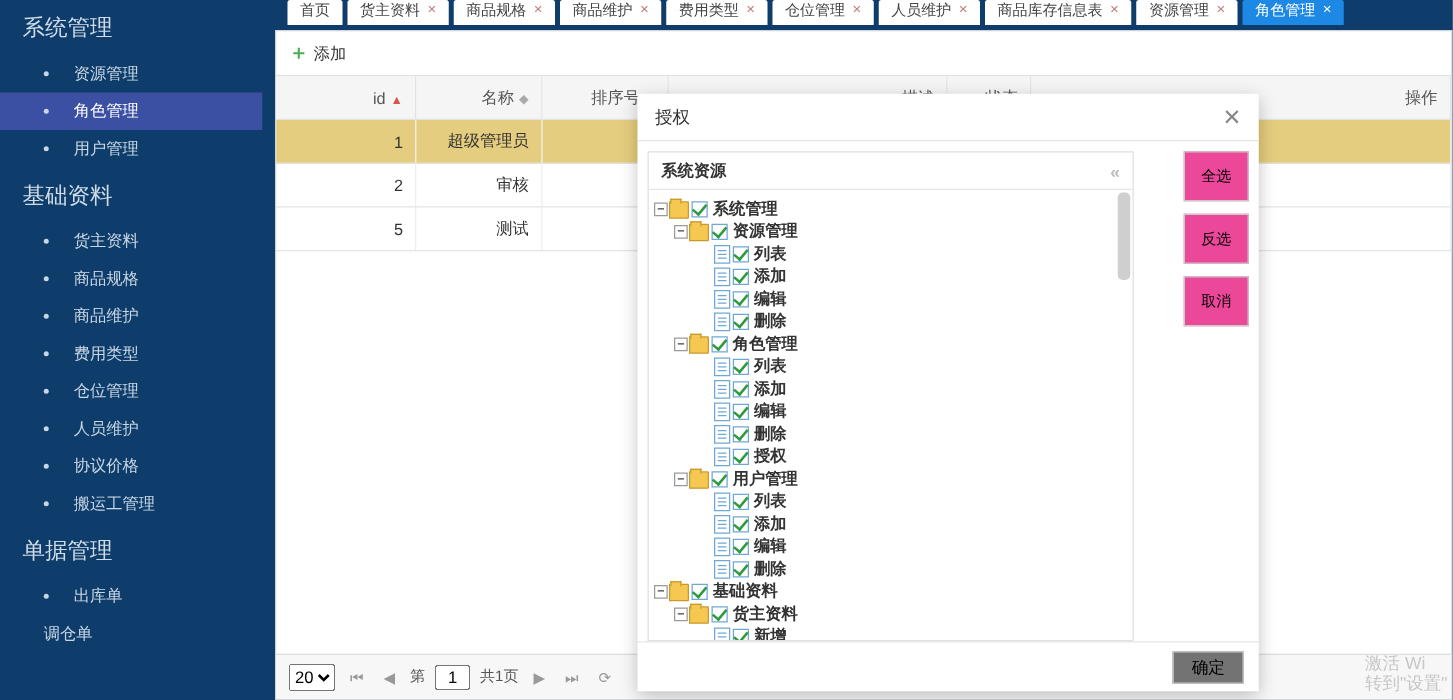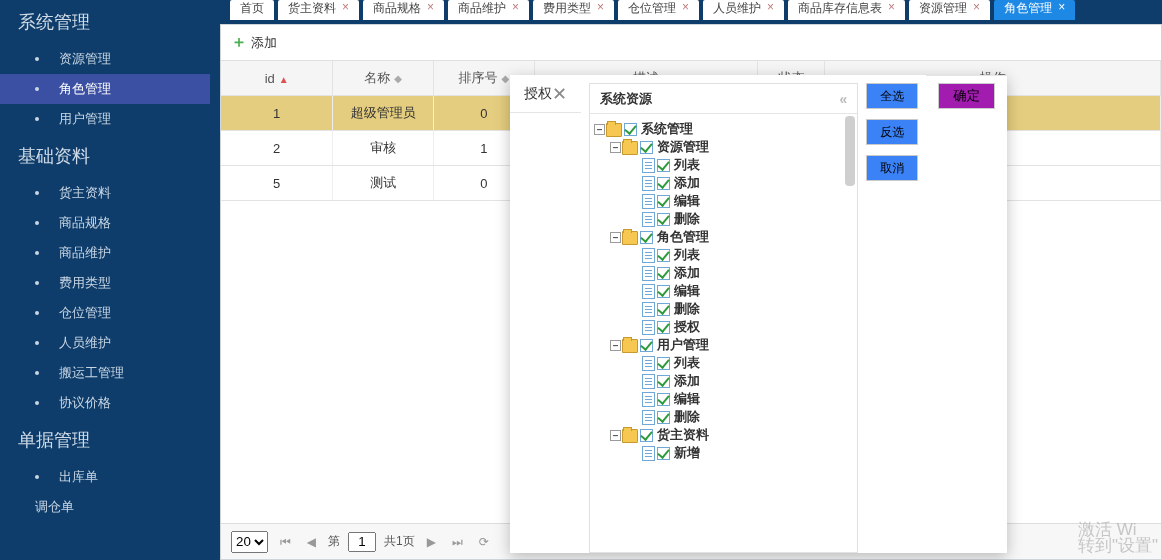--- a/index.html
+++ b/index.html
@@ -67,21 +67,21 @@
   .toolbar {
     height:36px; display:flex; align-items:center;
     padding-left:10px;
     border-bottom:1px solid #e0e0e0;
   }
   .add-btn { display:flex; align-items:center; color:#333; cursor:pointer; }
   .add-btn .plus { color:#4caf50; font-size:16px; margin-right:4px; font-weight:bold; }
   
   table.grid { width:100%; border-collapse:collapse; font-size:13px; }
   table.grid th, table.grid td {
-    text-align:center; padding:8px 10px;
+    text-align:right; padding:8px 10px;
     border-bottom:1px solid #e3e3e3;
   }
   table.grid th {
     background:#f5f5f5; color:#555; font-weight:normal;
     border-right:1px solid #e3e3e3;
   }
   table.grid td { border-right:1px solid #eee; }
   tr.selected td { background:#e4cd7e; }
   .sort { font-size:10px; color:#aaa; margin-left:4px; }
   .sort.up { color:#d9534f; }
@@ -96,31 +96,31 @@
   }
   .pager select { height:22px; }
   .pager .nav { color:#999; cursor:pointer; padding:0 4px; }
   .pager input { width:28px; text-align:center; height:20px; }
   
   .modal {
     position:absolute; left:510px; top:75px;
     width:497px; height:478px;
     background:#fff;
     box-shadow:0 4px 14px rgba(0,0,0,.25);
-    display:flex; flex-direction:row;
+    display:flex; flex-direction:column;
   }
   .modal-head {
     height:38px; display:flex; align-items:center;
     justify-content:space-between;
     padding:0 14px;
     border-bottom:1px solid #e5e5e5;
     font-size:14px;
   }
   .modal-close { font-size:18px; color:#888; cursor:pointer; }
-  .modal-body { flex:1; display:flex; overflow:hidden; position:relative; }
+  .modal-body { flex:1; display:flex; overflow:hidden; position:relative;gap:32px; }
   .tree-panel { flex:1; border:1px solid #e0e0e0; margin:8px 8px 0 8px; display:flex; flex-direction:column; overflow:hidden;}
   .tree-title {
     height:30px; display:flex; align-items:center; justify-content:space-between;
     padding:0 10px; border-bottom:1px solid #e5e5e5;
     font-weight:bold; font-size:13px;
   }
   .collapse-icon { color:#bbb; font-size:14px; }
   .tree-scroll { flex:1; overflow:auto; position:relative; }
   .tree-scrollbar { position:absolute; right:2px; top:2px; width:10px; height:70px; background:#cfcfcf; border-radius:4px;}
   .tree { padding:6px 4px 6px 4px; list-style:none; font-size:13px; line-height:18px;font-weight:bold;}
@@ -164,34 +164,34 @@
     content:""; position:absolute; left:2px; top:-1px;
     width:5px;height:9px;
     border:solid #2e9a3c; border-width:0 2px 2px 0;
     transform:rotate(40deg);
   }
   .side-btns {
     width:60px; padding:8px 8px 0 0;
     display:flex; flex-direction:column; gap:10px;
   }
   .side-btns button {
-    height:26px; background:#3b82f6; border:1px solid #c9c9c9;
+    height:40px; background:#ec4899; border:1px solid #c9c9c9;
     font-size:12px; cursor:pointer;
   }
   .modal-foot {
     height:40px; display:flex; align-items:center; justify-content:flex-end;
     padding:0 12px; border-top:1px solid #e5e5e5;
   }
   .modal-foot button {
-    height:26px; padding:0 14px; background:#a21caf; border:1px solid #ccc; cursor:pointer;
+    height:26px; padding:0 14px; background:#737373; border:1px solid #ccc; cursor:pointer;
   }
   
   .wm {
     position:absolute; right:4px; bottom:6px;
-    color:rgba(150,150,150,.5); font-size:17px; line-height:16px; text-align:left;
+    color:rgba(150,150,150,.5); font-size:14px; line-height:16px; text-align:left;
     pointer-events:none;
   }
 </style>
 </head>
 <body>
 
 <div class="sidebar" id="sidebar">
     <div class="sb-section">系统管理</div>
     <div class="sb-item">
       <span class="bullet"></span>
@@ -225,25 +225,25 @@
     <div class="sb-item">
       <span class="bullet"></span>
       <span>仓位管理</span>
     </div>
     <div class="sb-item">
       <span class="bullet"></span>
       <span>人员维护</span>
     </div>
     <div class="sb-item">
       <span class="bullet"></span>
+      <span>协议价格</span>
+    </div>
+    <div class="sb-item">
+      <span class="bullet"></span>
       <span>搬运工管理</span>
-    </div>
-    <div class="sb-item">
-      <span class="bullet"></span>
-      <span>协议价格</span>
     </div>
     <div class="sb-section">单据管理</div>
     <div class="sb-item">
       <span class="bullet"></span>
       <span>出库单</span>
     </div>
     <div class="sb-item">
       <span>调仓单</span>
     </div>
   </div>
@@ -374,20 +374,21 @@
             <div class="node"><span class="ind"></span><span class="ind"></span><span class="ind"></span><span class="doc"></span><span class="chk checked"></span><span>列表</span></div>
             <div class="node"><span class="ind"></span><span class="ind"></span><span class="ind"></span><span class="doc"></span><span class="chk checked"></span><span>添加</span></div>
             <div class="node"><span class="ind"></span><span class="ind"></span><span class="ind"></span><span class="doc"></span><span class="chk checked"></span><span>编辑</span></div>
             <div class="node"><span class="ind"></span><span class="ind"></span><span class="ind"></span><span class="doc"></span><span class="chk checked"></span><span>删除</span></div>
             <div class="node"><span class="ind"></span><span class="ind"></span><span class="ind"></span><span class="doc"></span><span class="chk checked"></span><span>授权</span></div>
             <div class="node"><span class="ind"></span><span class="tog">−</span><span class="fld"></span><span class="chk checked"></span><span>用户管理</span></div>
             <div class="node"><span class="ind"></span><span class="ind"></span><span class="ind"></span><span class="doc"></span><span class="chk checked"></span><span>列表</span></div>
             <div class="node"><span class="ind"></span><span class="ind"></span><span class="ind"></span><span class="doc"></span><span class="chk checked"></span><span>添加</span></div>
             <div class="node"><span class="ind"></span><span class="ind"></span><span class="ind"></span><span class="doc"></span><span class="chk checked"></span><span>编辑</span></div>
             <div class="node"><span class="ind"></span><span class="ind"></span><span class="ind"></span><span class="doc"></span><span class="chk checked"></span><span>删除</span></div>
+            <div class="node"><span class="tog">−</span><span class="fld"></span><span class="chk checked"></span><span>基础资料</span></div>
             <div class="node"><span class="ind"></span><span class="tog">−</span><span class="fld"></span><span class="chk checked"></span><span>货主资料</span></div>
             <div class="node"><span class="ind"></span><span class="ind"></span><span class="ind"></span><span class="doc"></span><span class="chk checked"></span><span>新增</span></div>
           </div>
         <div class="tree-scrollbar"></div>
       </div>
     </div>
     <div class="side-btns">
       <button>全选</button>
       <button>反选</button>
       <button>取消</button>

